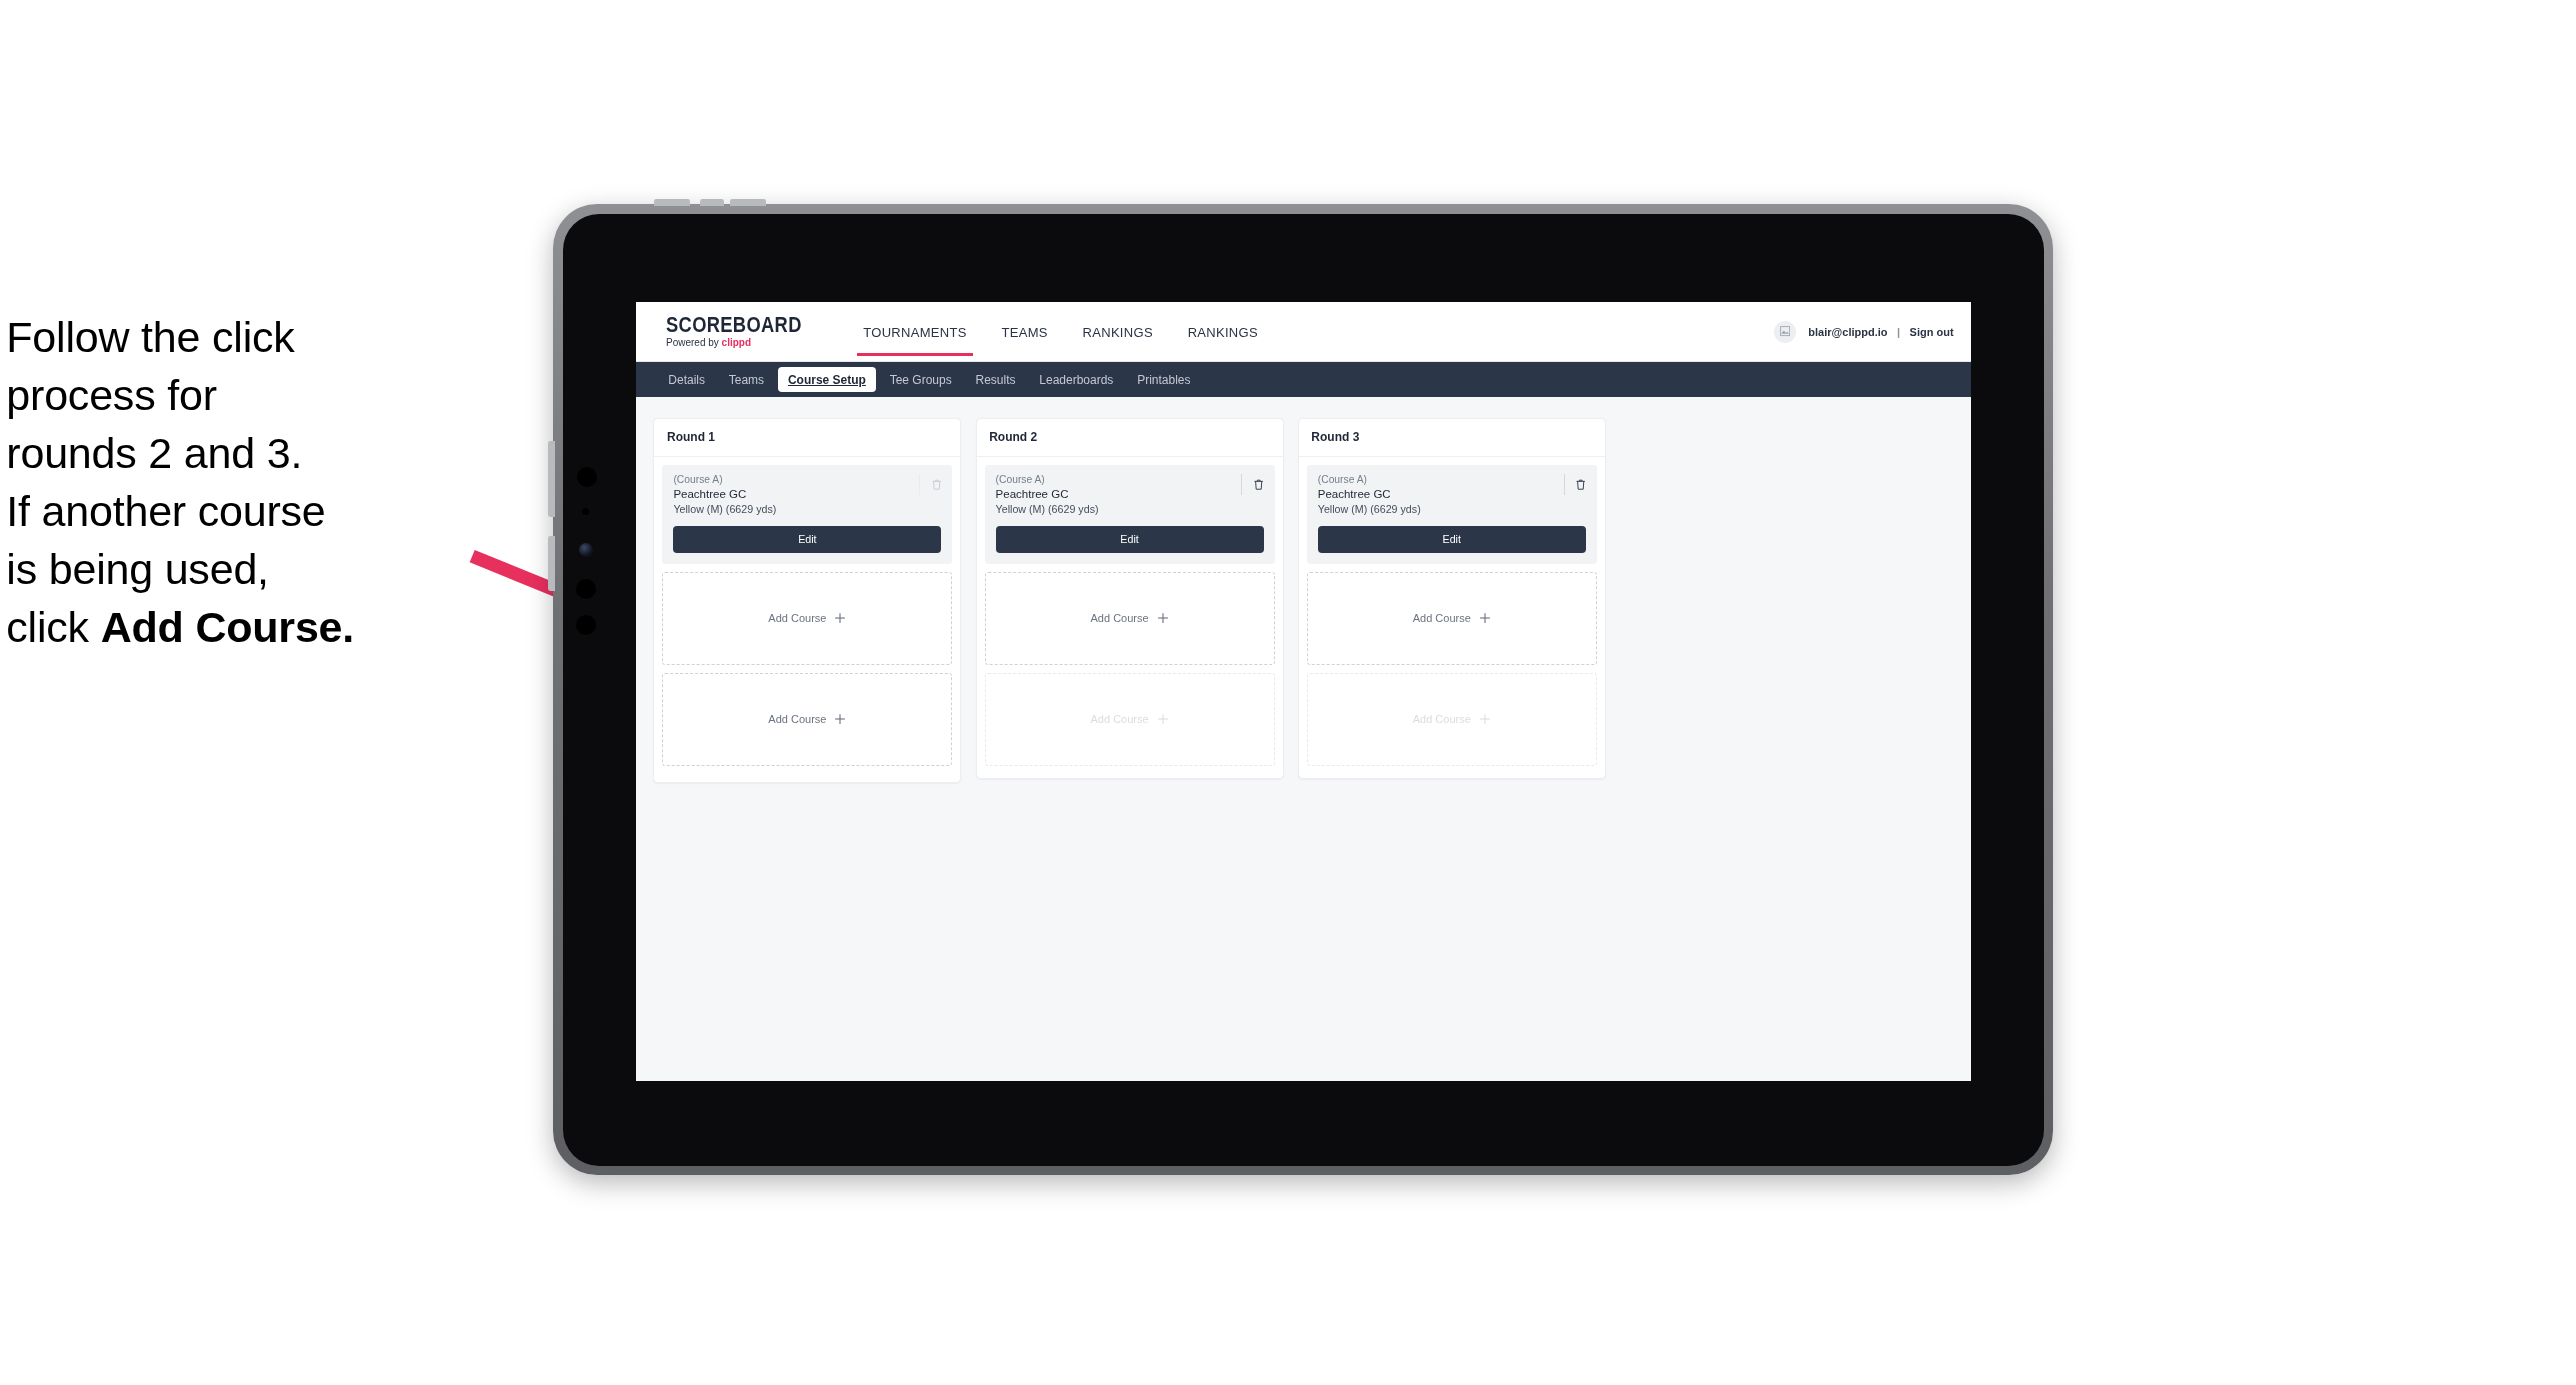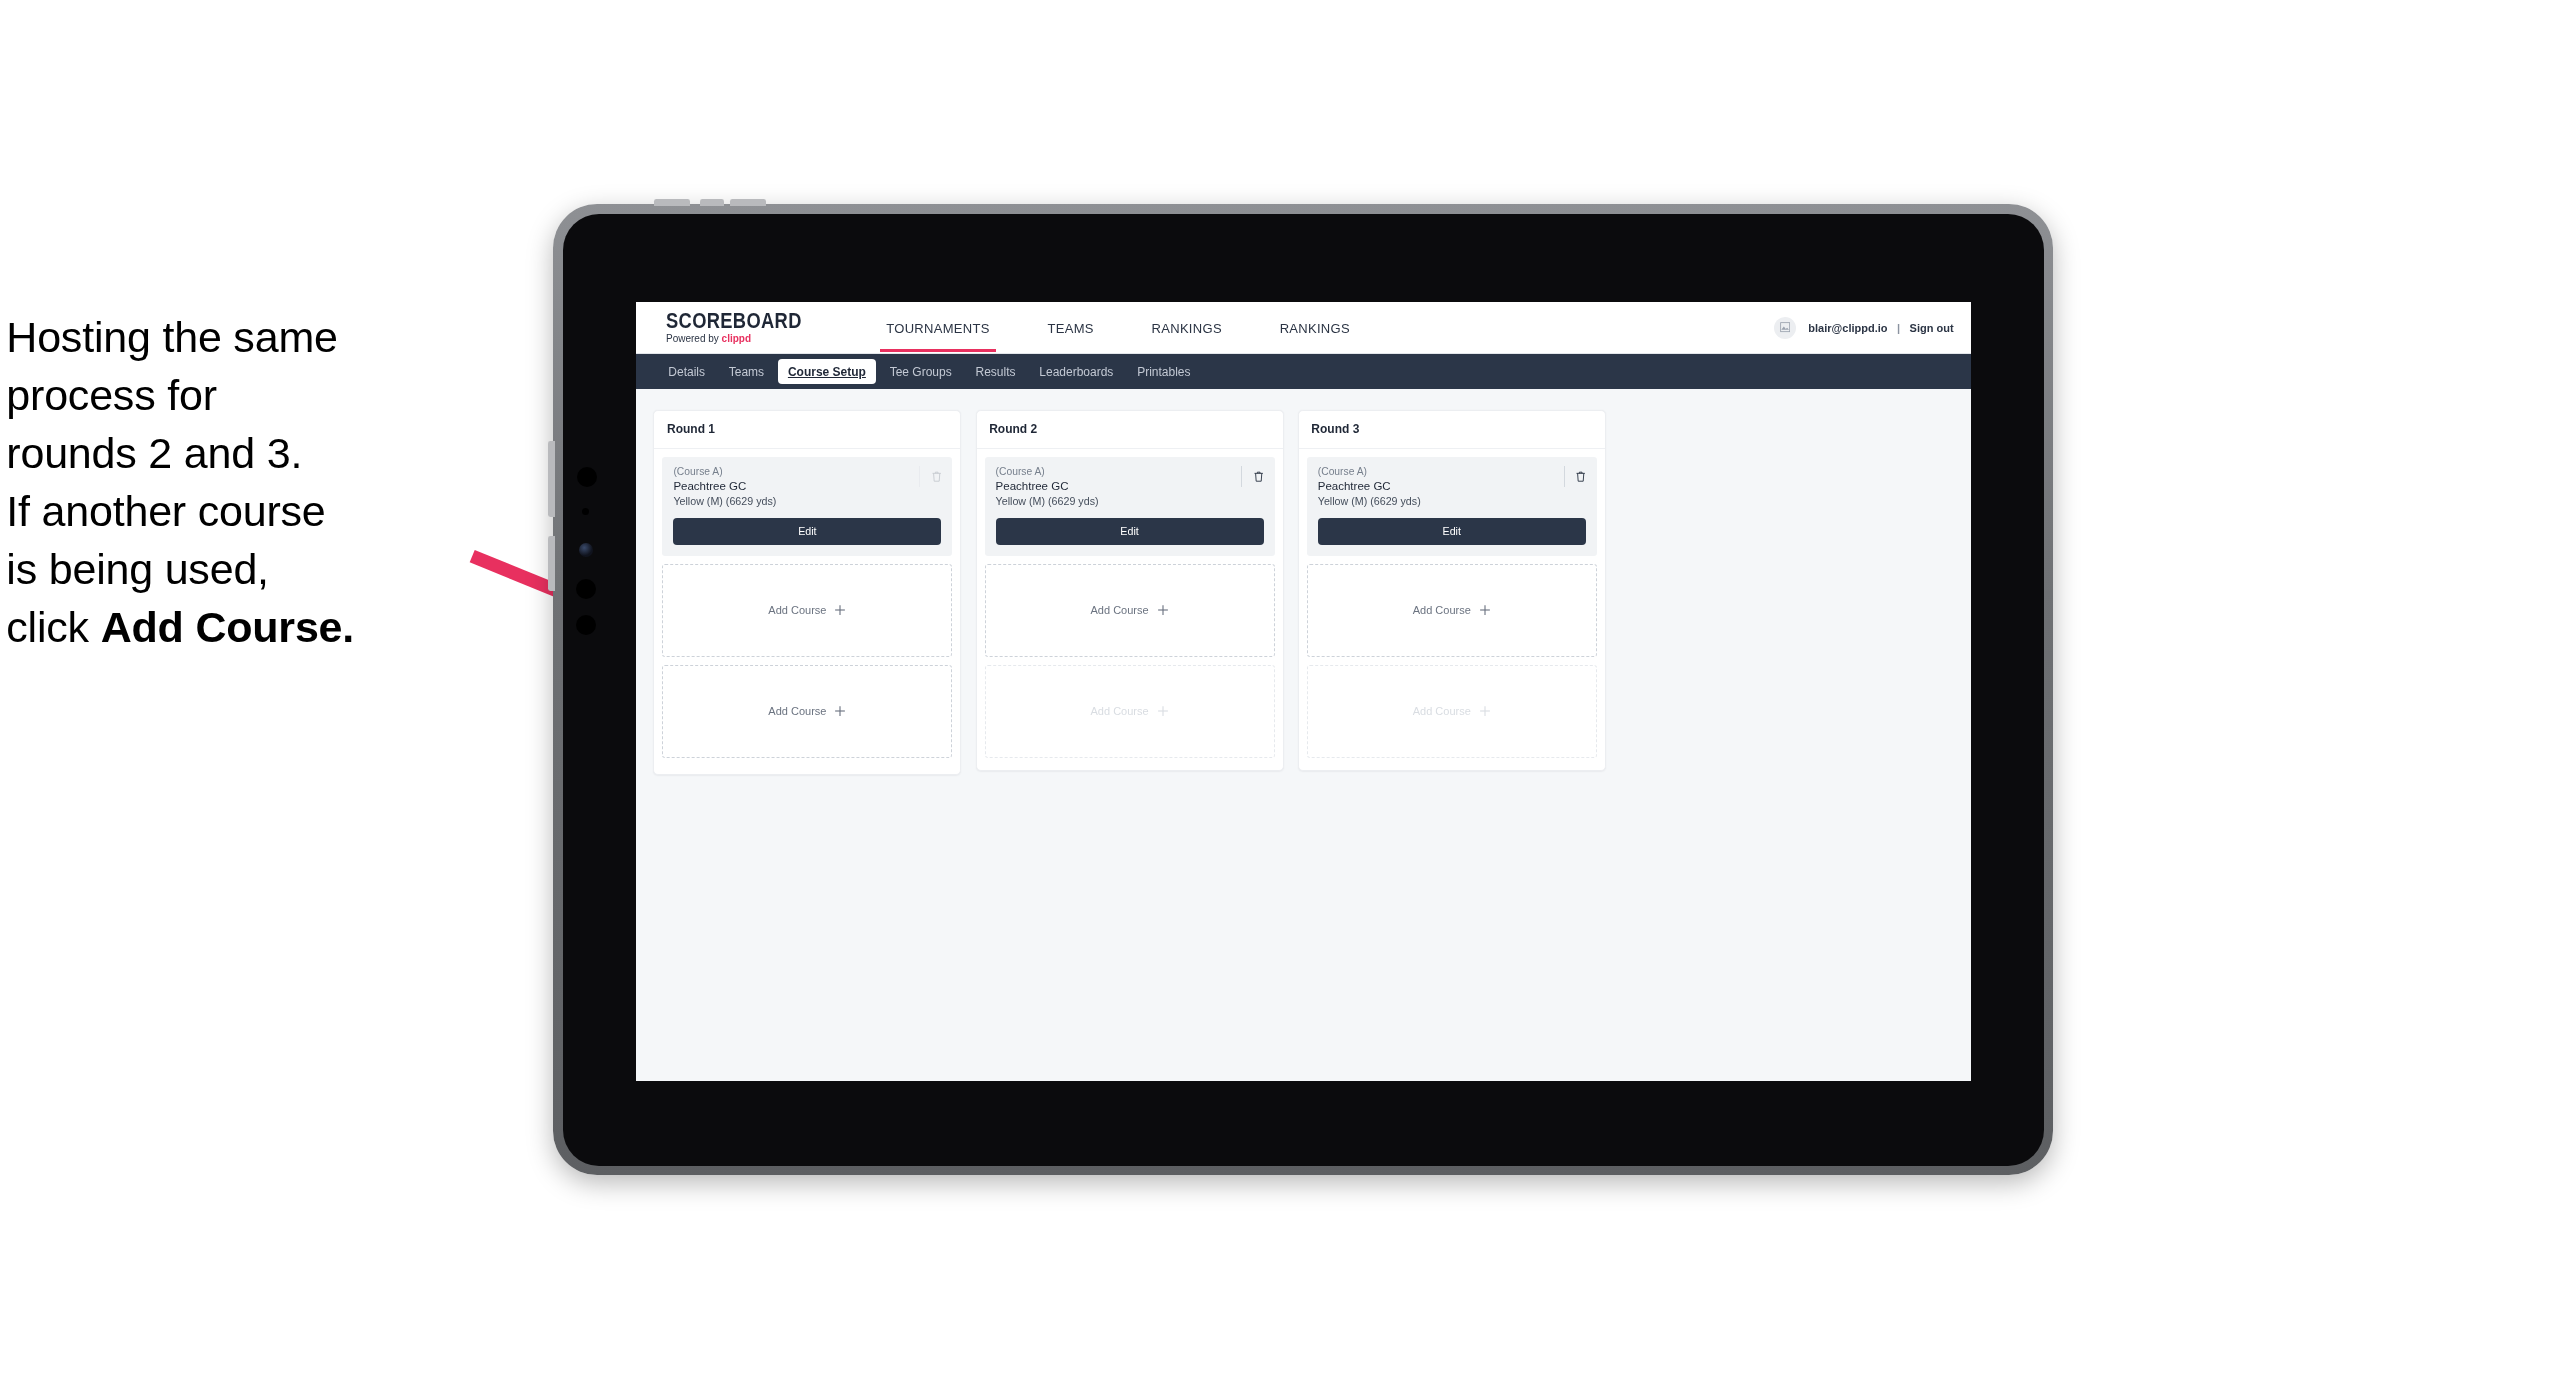--- a/index.html
+++ b/index.html
@@ -59,25 +59,24 @@
   #viewport {
     position: absolute;
     left: 636px; top: 302px;
     width: 1335px; height: 779px;
     background: #f5f7f9;
     overflow: hidden;
   }
 
   
   #topnav {
-    height: 52px; background:#ffffff;
+    height: 60px; background:#ffffff;
     display:flex; align-items:center;
     border-bottom: 0.8px solid #e3e6ea;
     position: relative;
-    gap: 23px;
   }
   #brand { padding-left: 30px; padding-right: 22px; line-height: 1; }
   #brand .sb {
     font-family: "Liberation Sans", sans-serif;
     font-weight: bold; font-size: 21.3px; letter-spacing: 0.4px;
     color: #1f2736; transform: scaleX(0.86); transform-origin: left center;
     display:block;
   }
   #brand .pw { font-size: 10px; color:#2b3444; margin-top:2.4px; display:block; }
   #brand .pw .cl { color:#e8305f; font-weight:bold; }
@@ -171,21 +170,21 @@
   .add-slot.faded { color:#d9dde2; border-color:#e6e9ed; }
   .add-slot.faded svg line { stroke:#d9dde2; }
   .dim { opacity: 0.28; }
 </style>
 </head>
 <body>
 
 <div id="stage">
 
   <div id="annotation">
-    <div>Hosting the same</div>
+    <div>Follow the click</div>
     <div>process for</div>
     <div>rounds 2 and 3.</div>
     <div>If another course</div>
     <div>is being used,</div>
     <div>
       <span>click </span><span class="b">Add Course.</span>
     </div>
   </div>
 
   <svg id="arrow" viewBox="0 0 460 200">

